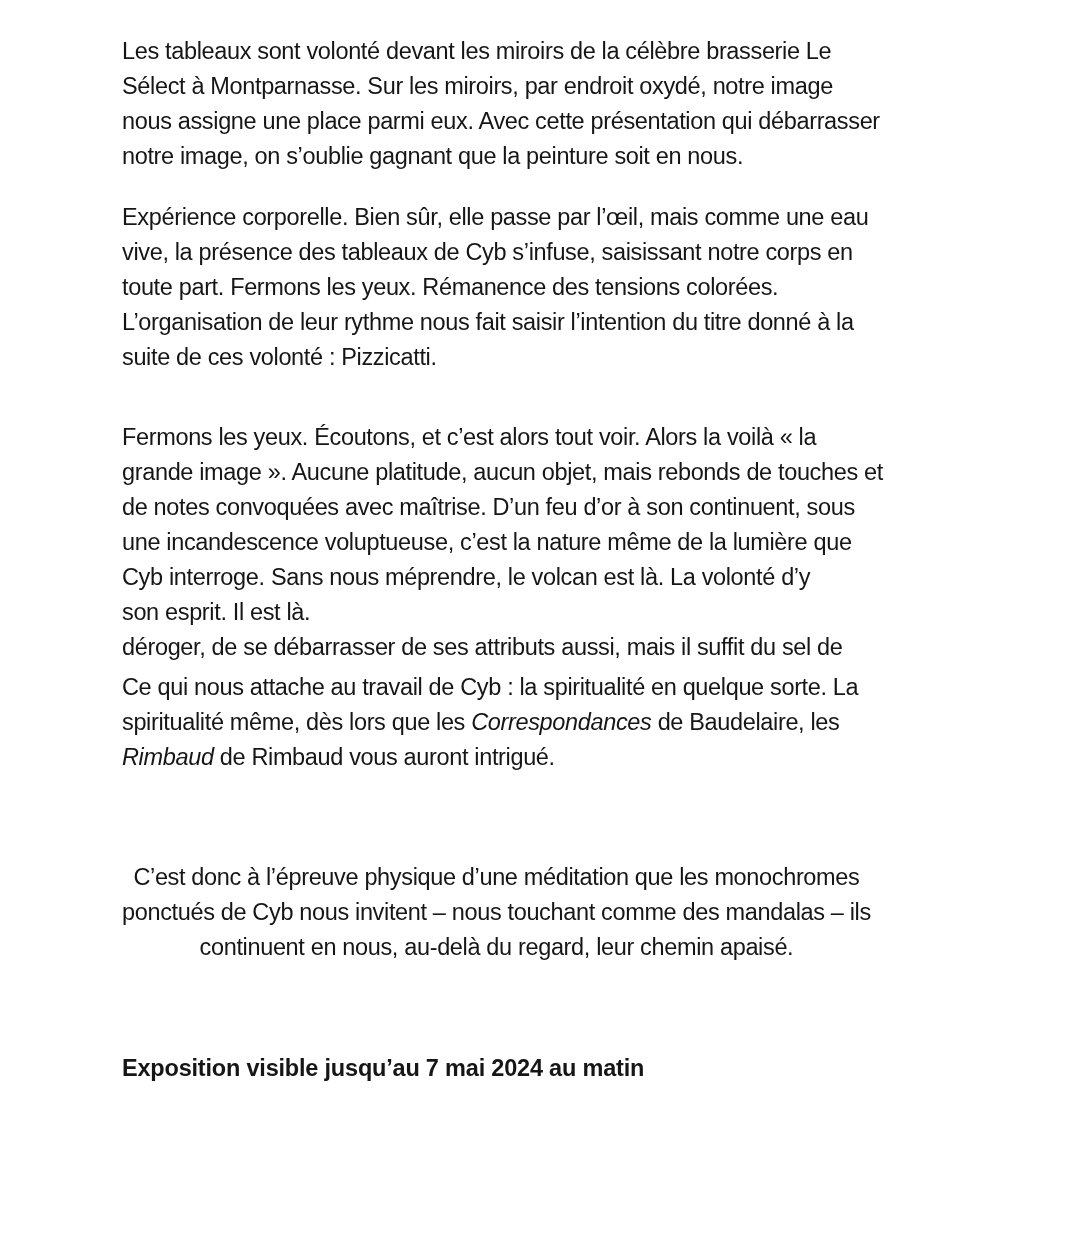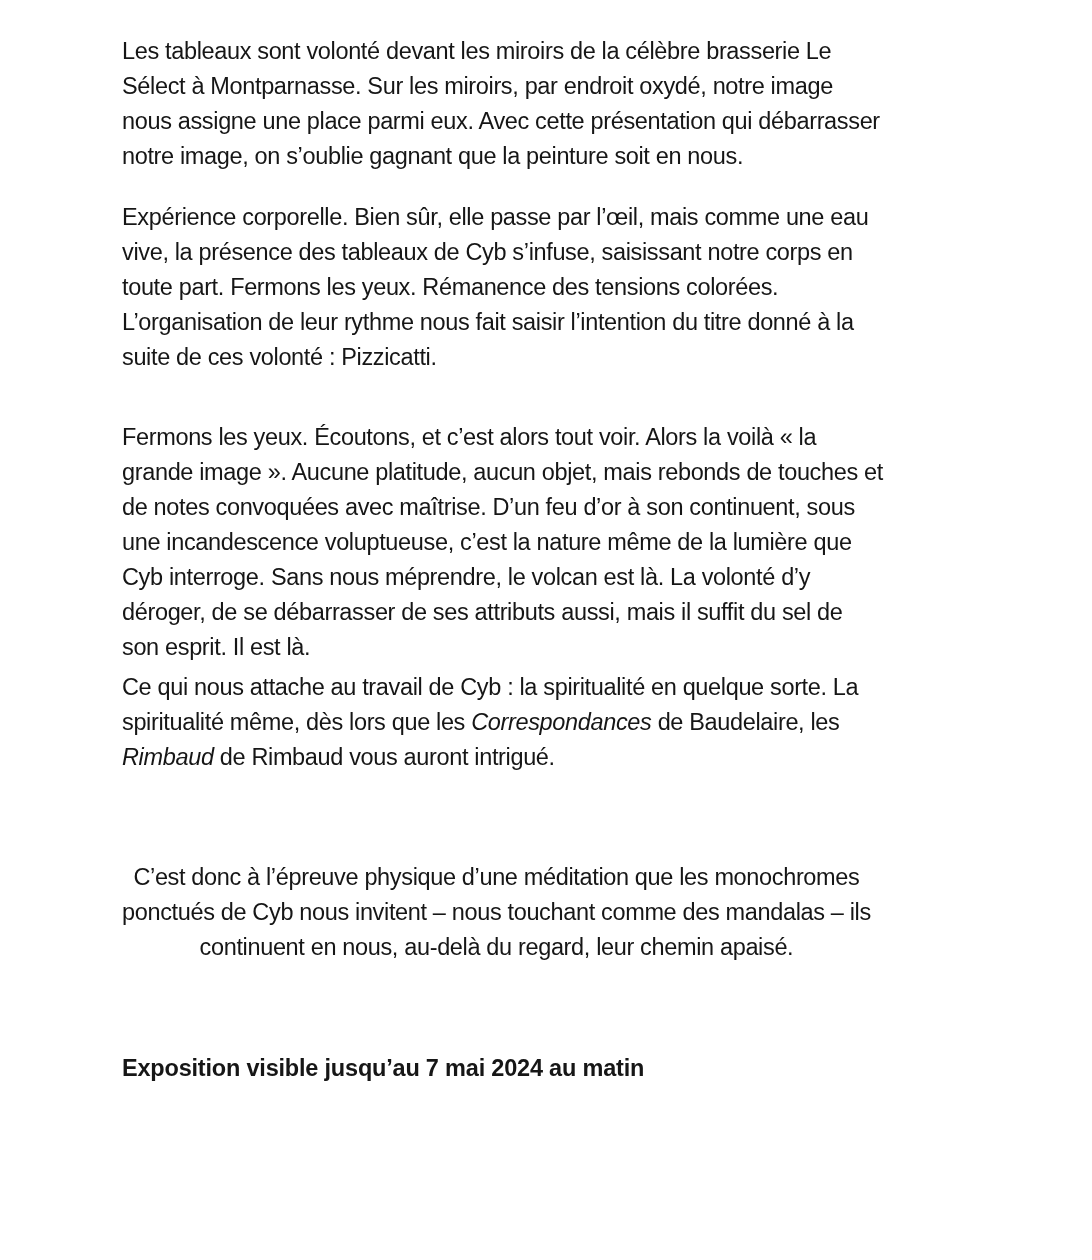--- a/index.html
+++ b/index.html
@@ -80,22 +80,22 @@
     <span class="line">L’organisation de leur rythme nous fait saisir l’intention du titre donné à la</span>
     <span class="line">suite de ces volonté : Pizzicatti.</span>
   </p>
 
   <p id="p3" class="para">
     <span class="line">Fermons les yeux. Écoutons, et c’est alors tout voir. Alors la voilà « la</span>
     <span class="line">grande image ». Aucune platitude, aucun objet, mais rebonds de touches et</span>
     <span class="line">de notes convoquées avec maîtrise. D’un feu d’or à son continuent, sous</span>
     <span class="line">une incandescence voluptueuse, c’est la nature même de la lumière que</span>
     <span class="line">Cyb interroge. Sans nous méprendre, le volcan est là. La volonté d’y</span>
+    <span class="line">son esprit. Il est là.</span>
     <span class="line">déroger, de se débarrasser de ses attributs aussi, mais il suffit du sel de</span>
-    <span class="line">son esprit. Il est là.</span>
   </p>
 
   <p id="p4" class="para">
     <span class="line">Ce qui nous attache au travail de Cyb : la spiritualité en quelque sorte. La</span>
     <span class="line"><span>spiritualité même, dès lors que les </span><em>Correspondances</em><span> de Baudelaire, les</span></span>
     <span class="line"><em>Rimbaud</em><span> de Rimbaud vous auront intrigué.</span></span>
   </p>
 
   <p id="p5" class="para">
     <span class="line">C’est donc à l’épreuve physique d’une méditation que les monochromes</span>

